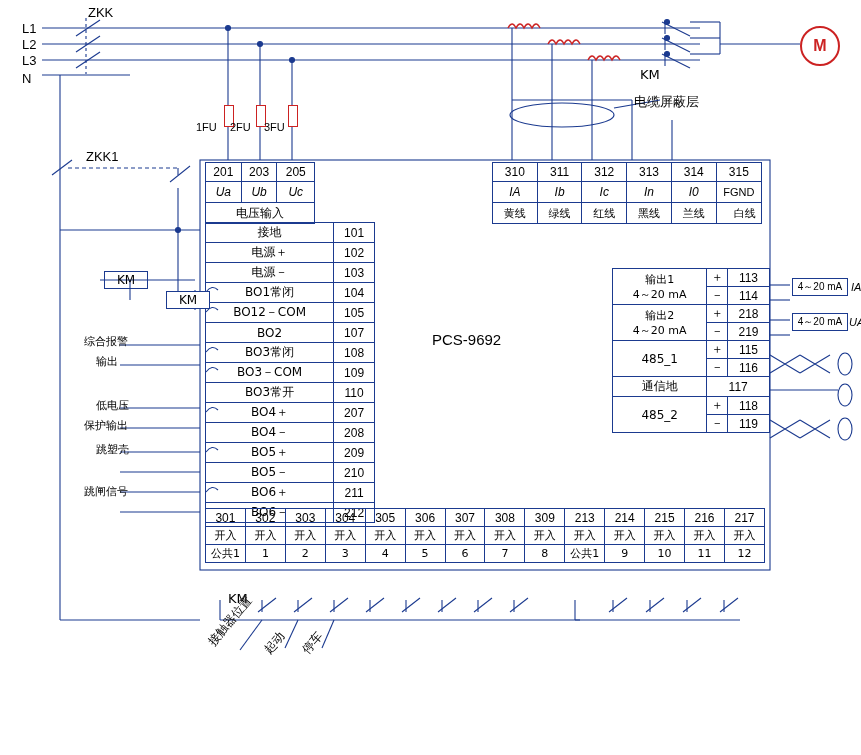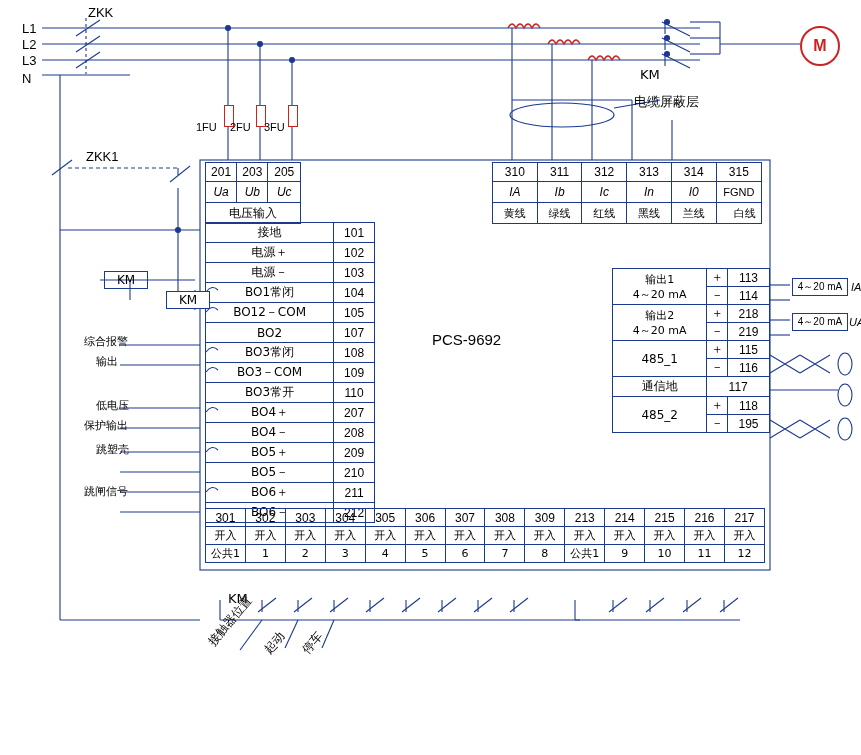--- a/index.html
+++ b/index.html
@@ -180,21 +180,21 @@
 
   <div class="abs lbl cn" style="left:634px;top:95px;">电缆屏蔽层</div>
 
   <div class="abs" style="left:224px;top:105px;width:8px;height:20px;border:1px solid #cc2222;background:#fff;"></div>
   <div class="abs" style="left:256px;top:105px;width:8px;height:20px;border:1px solid #cc2222;background:#fff;"></div>
   <div class="abs" style="left:288px;top:105px;width:8px;height:20px;border:1px solid #cc2222;background:#fff;"></div>
   <div class="abs lbl sm" style="left:196px;top:122px;">1FU</div>
   <div class="abs lbl sm" style="left:230px;top:122px;">2FU</div>
   <div class="abs lbl sm" style="left:264px;top:122px;">3FU</div>
 
-  <table class="tbl abs" style="left:205px;top:162px;width:96px;">
+  <table class="tbl abs" style="left:205px;top:162px;width:110px;">
     <tbody>
         <tr>
       <td style="width:36px;height:18px;">201</td>
       <td style="width:36px;">203</td>
       <td style="width:38px;">205</td>
     </tr>
     <tr>
       <td style="height:20px;"><span class="ital">Ua</span></td>
       <td><span class="ital">Ub</span></td>
       <td><span class="ital">Uc</span></td>
@@ -350,21 +350,21 @@
       <td class="cn" style="height:19px;">通信地</td>
       <td colspan="2">117</td>
     </tr>
     <tr>
       <td rowspan="2" class="cn" style="height:17px;">485_2</td>
       <td>＋</td>
       <td>118</td>
     </tr>
     <tr>
       <td style="height:17px;">－</td>
-      <td>195</td>
+      <td>119</td>
     </tr>
   </tbody>
     </table>
 
   <div class="abs cellbox" style="left:792px;top:278px;width:56px;height:18px;font-size:10px;">4～20 mA</div>
   <div class="abs lbl ital" style="left:851px;top:282px;font-size:11px;">IA</div>
   <div class="abs cellbox" style="left:792px;top:313px;width:56px;height:18px;font-size:10px;">4～20 mA</div>
   <div class="abs lbl ital" style="left:849px;top:317px;font-size:11px;">UAB</div>
 
   <table class="tbl abs" style="left:205px;top:508px;width:560px;">

